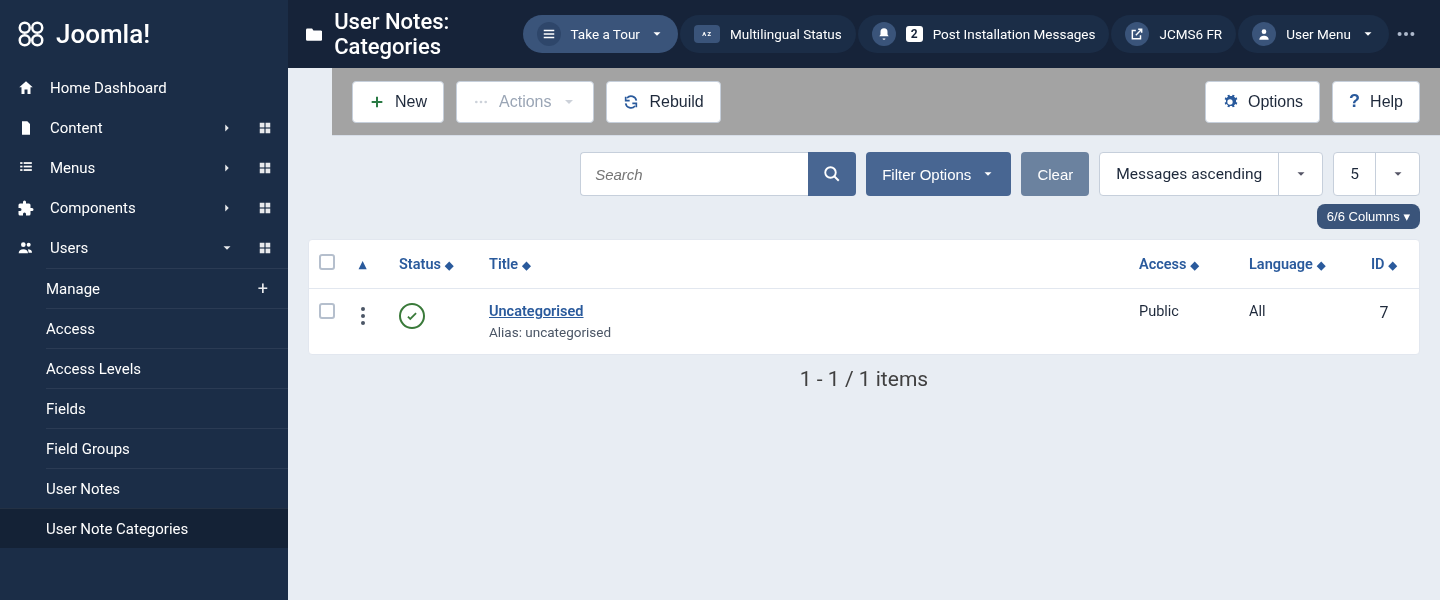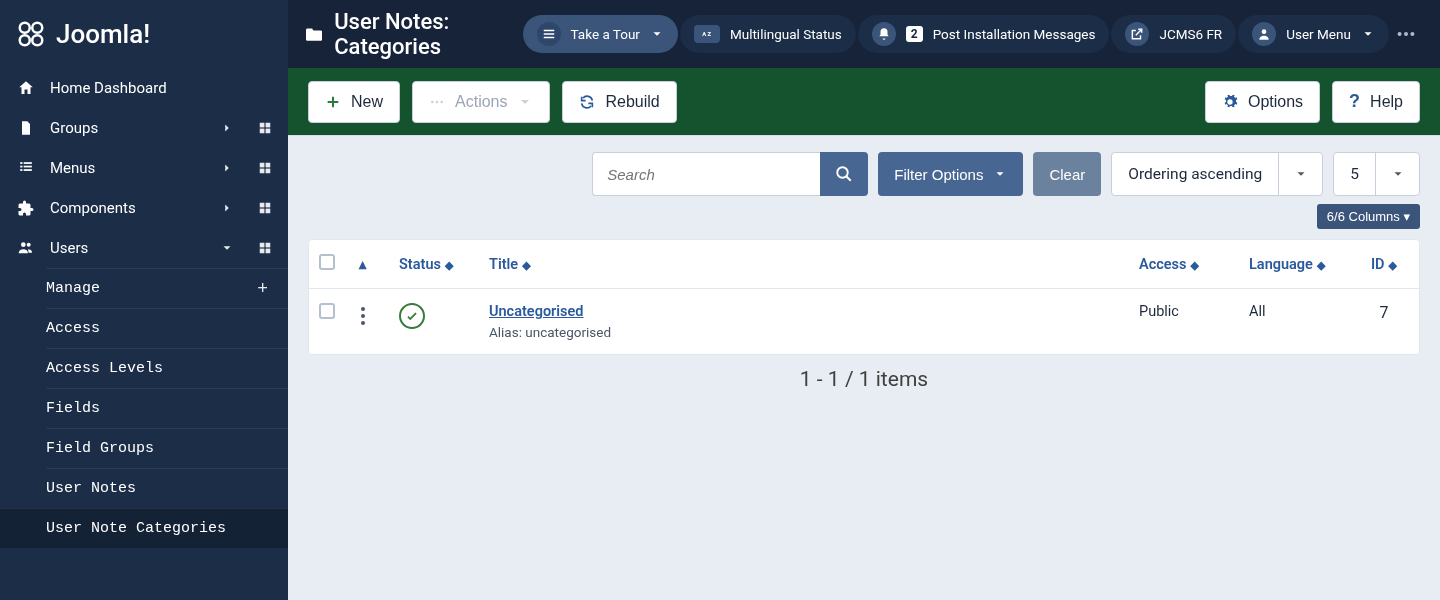--- a/index.html
+++ b/index.html
@@ -60,21 +60,20 @@
 .nav-sub { padding-left: 46px; }
 .nav-sub-item {
   height: 40px;
   display: flex;
   align-items: center;
   padding-right: 16px;
   font-size: 15px;
   border-top: 1px solid rgba(255,255,255,0.07);
   cursor: pointer;
   gap: 10px;
-  font-family: Liberation Mono, monospace;
 }
 .nav-sub-item.active { background: #142236; margin-left:-46px; padding-left:46px;}
 .nav-sub-item .plus { margin-left: auto; font-size: 18px; opacity:0.9; margin-right: 4px;}
 
 
 .main { flex: 1; display: flex; flex-direction: column; min-width: 0; }
 .header {
   height: 68px;
   background: #162339;
   display: flex;
@@ -109,23 +108,23 @@
   background:#fff; color:#162339; border-radius:3px; padding:1px 5px; font-size:12px; font-weight:700;
 }
 .header-more {
   width:38px; height:38px; border-radius:50%;
   display:flex; align-items:center; justify-content:center; cursor:pointer;
 }
 
 
 .toolbar {
   height: 68px;
-  background: #14532d;
+  background: #a3a3a3;
   border-bottom: 1px solid #d7dee8;
-  display:flex; align-items:center; padding:0 20px; gap:12px;
+  display:flex; align-items:center; padding:0 20px; gap:12px;margin-left:44px;
 }
 .btn {
   height: 42px;
   border: 1px solid #c6cfdb;
   border-radius: 4px;
   background: #fff;
   display: flex; align-items:center; padding:0 16px; gap:10px;
   font-size: 16px; cursor: pointer; color:#1e293b;
 }
 .btn svg{width:16px; height:16px;}
@@ -162,21 +161,21 @@
 .select-box {
   height:44px; background:#fff; border:1px solid #c6cfdb; border-radius:4px;
   display:flex; align-items:stretch;
 }
 .select-box .sel-label{padding:0 16px; display:flex; align-items:center; font-size:15.5px;}
 .select-box .sel-caret{width:44px; border-left:1px solid #c6cfdb; display:flex; align-items:center; justify-content:center;}
 
 
 .cols-row { display:flex; justify-content:flex-end; padding: 0 20px 10px; }
 .cols-btn {
-  background:#3a547a; color:#fff; border:none; border-radius:3px;
+  background:#3a547a; color:#fff; border:none; border-radius:8px;
   padding: 5px 10px; font-size: 13px; cursor:pointer;
 }
 
 
 .table-wrap { margin: 0 20px 8px; background:#fff; border:1px solid #e2e7ef; border-radius:4px; overflow:hidden;}
 table { width:100%; border-collapse: collapse; }
 th, td { text-align:left; padding: 14px 10px; font-size:14.5px; }
 th { color:#2a5a9c; font-weight:600; border-bottom:1px solid #e2e7ef; cursor:pointer;}
 th .sort-ic { margin-left:4px; font-size:11px; color:#2a5a9c;}
 td { vertical-align: top; }
@@ -217,21 +216,21 @@
           </svg>
         </span>
       <span class="nav-label">Home Dashboard</span>
     </div>
     <div class="nav-item">
       <span class="nav-icon">
           <svg viewBox="0 0 24 24" fill="#fff" width="16" height="18">
             <path d="M6 2h8l4 4v16H6z"></path>
           </svg>
         </span>
-      <span class="nav-label">Groups</span>
+      <span class="nav-label">Content</span>
       <svg class="chev" viewBox="0 0 24 24" fill="#fff">
           <path d="M9 6l6 6-6 6z"></path>
         </svg>
       <svg class="grid-ic" viewBox="0 0 24 24" fill="#fff">
           <rect x="3" y="3" width="8" height="8"></rect>
           <rect x="13" y="3" width="8" height="8"></rect>
           <rect x="3" y="13" width="8" height="8"></rect>
           <rect x="13" y="13" width="8" height="8"></rect>
         </svg>
     </div>
@@ -438,21 +437,21 @@
       <button class="filter-btn">
         <span>Filter Options</span>
         <svg viewBox="0 0 24 24" fill="#fff" width="14">
             <path d="M6 9l6 6 6-6z"></path>
           </svg>
       </button>
       <button class="clear-btn">
         <span>Clear</span>
       </button>
       <div class="select-box">
-        <span class="sel-label">Ordering ascending</span>
+        <span class="sel-label">Messages ascending</span>
         <span class="sel-caret">
             <svg viewBox="0 0 24 24" fill="#556" width="14">
               <path d="M6 9l6 6 6-6z"></path>
             </svg>
           </span>
       </div>
       <div class="select-box" style="min-width:auto;">
         <span class="sel-label">5</span>
         <span class="sel-caret">
             <svg viewBox="0 0 24 24" fill="#556" width="14">

